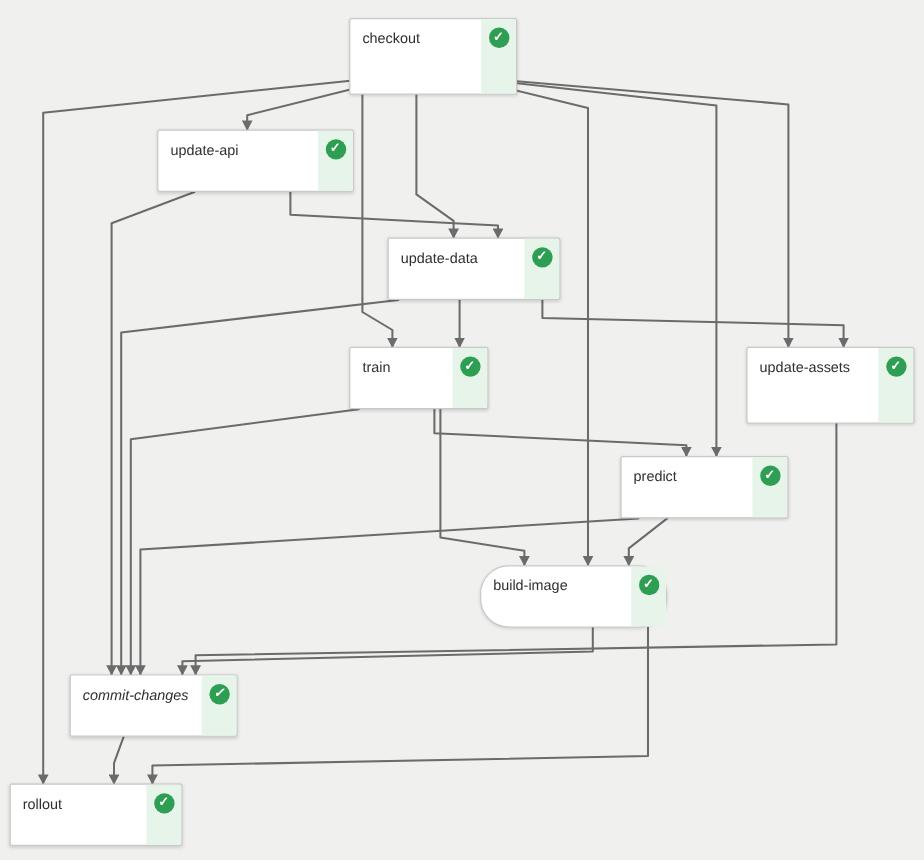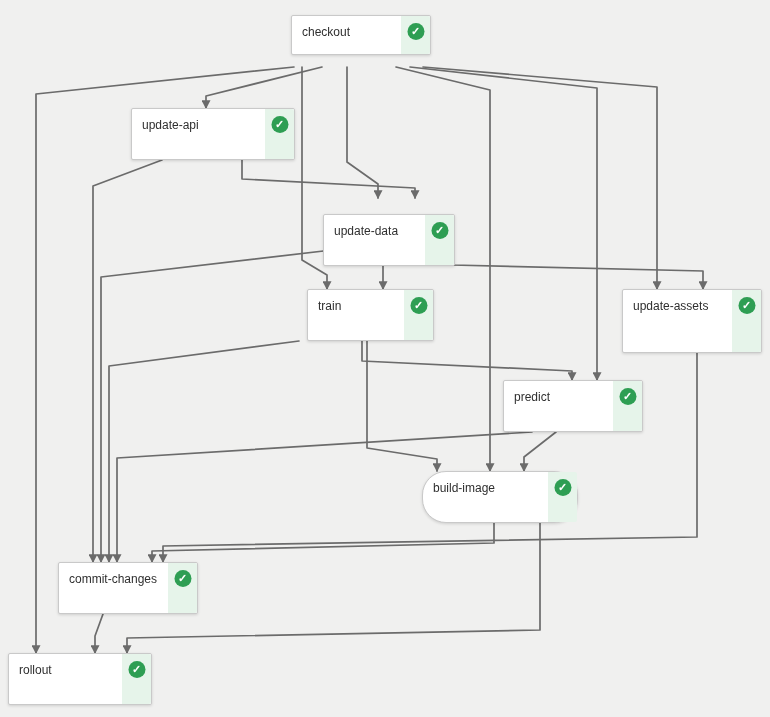--- a/index.html
+++ b/index.html
@@ -67,63 +67,63 @@
       <path d="M332 250 L 101 277 L 101 562" fill="none" stroke="#6b6b6b" stroke-width="1.7" stroke-linejoin="round" stroke-linecap="round" marker-end="url(#arrow)"></path>
       <path d="M299 341 L 109 366 L 109 562" fill="none" stroke="#6b6b6b" stroke-width="1.7" stroke-linejoin="round" stroke-linecap="round" marker-end="url(#arrow)"></path>
       <path d="M532 432 L 117 458 L 117 562" fill="none" stroke="#6b6b6b" stroke-width="1.7" stroke-linejoin="round" stroke-linecap="round" marker-end="url(#arrow)"></path>
       <path d="M494 523 L 494 543 L 152 551 L 152 562" fill="none" stroke="#6b6b6b" stroke-width="1.7" stroke-linejoin="round" stroke-linecap="round" marker-end="url(#arrow)"></path>
       <path d="M697 341 L 697 537 L 163 546 L 163 562" fill="none" stroke="#6b6b6b" stroke-width="1.7" stroke-linejoin="round" stroke-linecap="round" marker-end="url(#arrow)"></path>
       <path d="M294 67 L 36 94 L 36 653" fill="none" stroke="#6b6b6b" stroke-width="1.7" stroke-linejoin="round" stroke-linecap="round" marker-end="url(#arrow)"></path>
       <path d="M103 614 L 95 636 L 95 653" fill="none" stroke="#6b6b6b" stroke-width="1.7" stroke-linejoin="round" stroke-linecap="round" marker-end="url(#arrow)"></path>
       <path d="M540 523 L 540 630 L 127 638 L 127 653" fill="none" stroke="#6b6b6b" stroke-width="1.7" stroke-linejoin="round" stroke-linecap="round" marker-end="url(#arrow)"></path>
     </svg>
 
-<div class="node" style="left: 291px; top: 15px; width: 140px; height: 40px;">
+<div class="node" style="left: 291px; top: 15px; width: 140px; height: 64px;">
       <span class="node-label">checkout</span>
       <span class="node-strip">
         <span class="check">✓</span>
       </span>
     </div>
     <div class="node" style="left: 131px; top: 108px; width: 164px; height: 52px;">
       <span class="node-label">update-api</span>
       <span class="node-strip">
         <span class="check">✓</span>
       </span>
     </div>
-    <div class="node" style="left: 323px; top: 198px; width: 132px; height: 52px; margin-top: 16px;">
+    <div class="node" style="left: 323px; top: 198px; width: 144px; height: 52px;">
       <span class="node-label">update-data</span>
       <span class="node-strip">
         <span class="check">✓</span>
       </span>
     </div>
-    <div class="node" style="left: 307px; top: 289px; width: 127px; height: 52px;">
+    <div class="node" style="left: 291px; top: 289px; width: 116px; height: 52px;">
       <span class="node-label">train</span>
       <span class="node-strip">
         <span class="check">✓</span>
       </span>
     </div>
     <div class="node" style="left: 622px; top: 289px; width: 140px; height: 64px;">
       <span class="node-label">update-assets</span>
       <span class="node-strip">
         <span class="check">✓</span>
       </span>
     </div>
-    <div class="node" style="left: 503px; top: 380px; width: 140px; height: 52px;">
+    <div class="node" style="left: 517px; top: 380px; width: 140px; height: 52px;">
       <span class="node-label">predict</span>
       <span class="node-strip">
         <span class="check">✓</span>
       </span>
     </div>
-    <div class="node" style="left: 422px; top: 471px; width: 156px; height: 52px; border-radius: 24px;">
+    <div class="node" style="left: 400px; top: 471px; width: 156px; height: 52px; border-radius: 24px;">
       <span class="node-label">build-image</span>
       <span class="node-strip">
         <span class="check">✓</span>
       </span>
     </div>
-    <div class="node" style="left: 58px; top: 562px; width: 140px; height: 52px;">
+    <div class="node" style="left: 58px; top: 562px; width: 140px; height: 52px; font-style: italic;">
       <span class="node-label">commit-changes</span>
       <span class="node-strip">
         <span class="check">✓</span>
       </span>
     </div>
     <div class="node" style="left: 8px; top: 653px; width: 144px; height: 52px;">
       <span class="node-label">rollout</span>
       <span class="node-strip">
         <span class="check">✓</span>
       </span>

